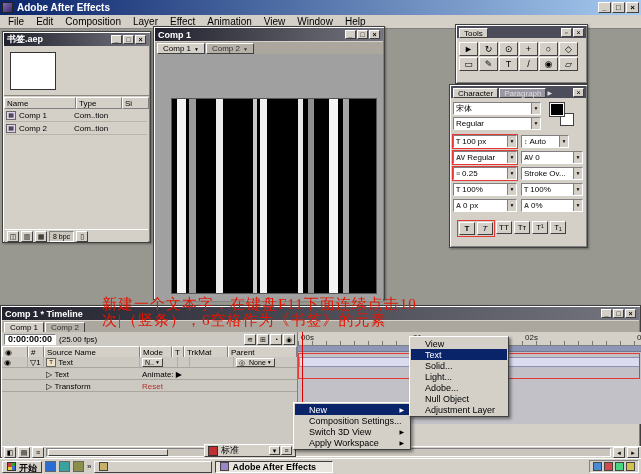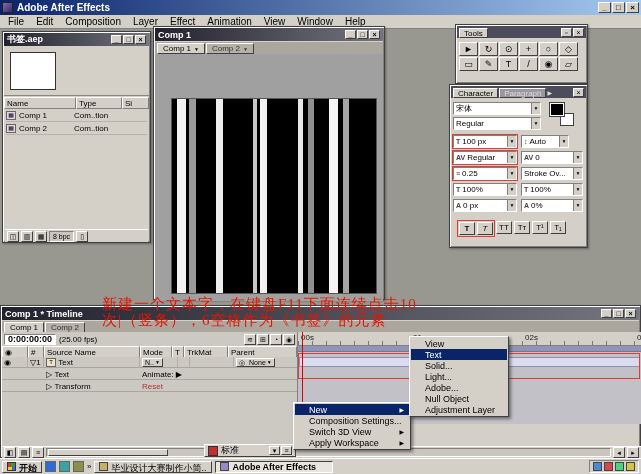--- a/index.html
+++ b/index.html
@@ -501,21 +501,20 @@
     <span class="tbtn" style="font-weight:bold">
       <span class="winflag"></span>
       <span>开始</span>
     </span>
     <span class="qicon" style="background:#2b6cd4"></span>
     <span class="qicon" style="background:#3aa3a0"></span>
     <span class="qicon" style="background:#8a8f4a"></span>
     <span style="font-size:8px">»</span>
     <span class="tbtn" style="width:118px">
       <span class="tico" style="background:#c8b06a"></span>
-      <span>毕业设计大赛制作小简..</span>
     </span>
     <span class="tbtn active" style="width:118px">
       <span class="tico"></span>
       <span>Adobe After Effects</span>
     </span>
     <span style="margin-left:auto;display:flex;align-items:center;gap:2px;border:1px solid;border-color:#808080 #fff #fff #808080;height:13px;padding:0 3px">
       <span class="tico" style="background:#4a8ad4"></span>
       <span class="tico" style="background:#d44a4a"></span>
       <span class="tico" style="background:#4ad47e"></span>
       <span class="tico" style="background:#d4c24a"></span>

